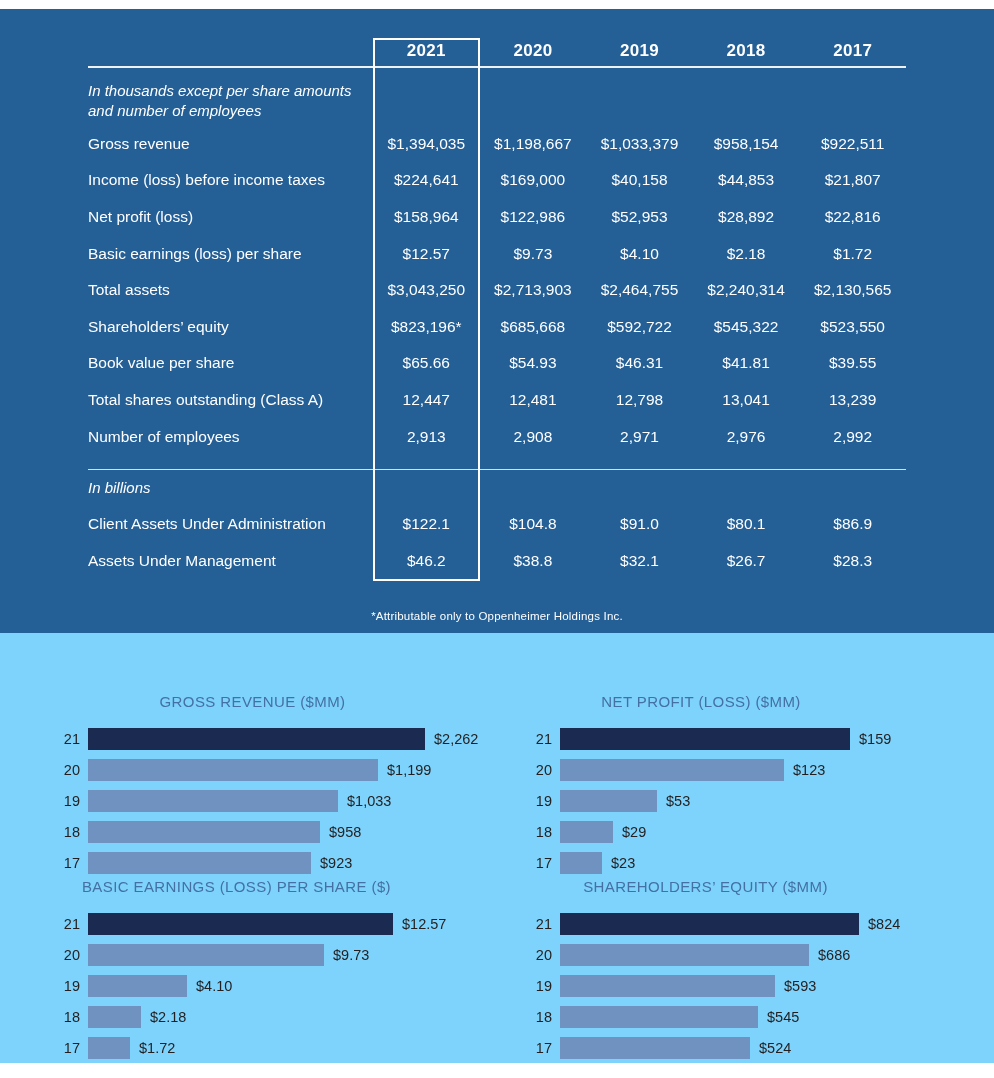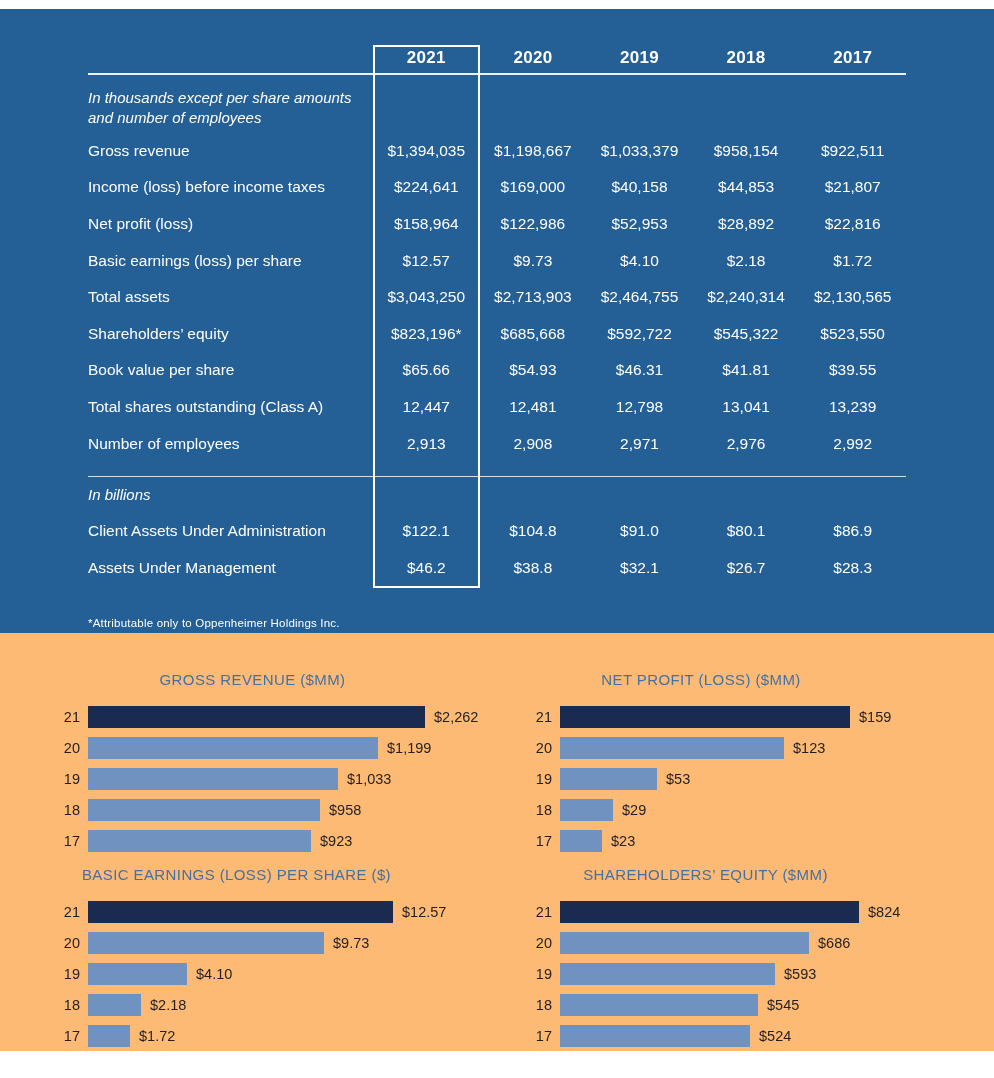--- a/index.html
+++ b/index.html
@@ -14,40 +14,40 @@
   html,body{margin:0;padding:0;}
   body{
     width:994px;height:1078px;background:#fff;
     font-family:"Liberation Sans",sans-serif;color:var(--ink);
     overflow:hidden;
   }
   .blue-panel{
     position:relative;margin-top:9px;height:624px;
     background:var(--panel-blue);color:#fff;
   }
-  .ttable{position:absolute;left:88px;top:15px;width:818px;}
+  .ttable{position:absolute;left:88px;top:8px;width:818px;}
   .trow{display:grid;grid-template-columns:285px repeat(5,106.6px);align-items:center;}
   .head-row{height:51px;align-items:end;border-bottom:2px solid var(--line);padding-bottom:5px;}
   .ycell{text-align:center;font-weight:bold;font-size:17px;letter-spacing:.3px;}
   .note1{padding:13px 0 4px;font-style:italic;font-size:15px;line-height:1.35;max-width:265px;}
   .data-row{height:36.6px;}
   .lbl{font-size:15.5px;}
   .val{text-align:center;font-size:15.5px;}
   .hline2{border:0;border-top:1px solid rgba(255,255,255,.8);margin:14px 0 0;width:818px;}
   .note2{padding:9px 0 2px;font-style:italic;font-size:15px;}
   .rows2{margin-top:8px;}
   .rows2 .data-row{height:37px;}
-  .footnote{margin-top:30px;font-size:11.5px;letter-spacing:.2px;}
+  .footnote{margin-top:30px;font-size:11.5px;letter-spacing:.2px;text-align:center;}
   .year-box{
     position:absolute;left:285px;top:21px;width:107px;height:543px;
     border:2px solid #fff;pointer-events:none;
   }
   .charts{
     display:grid;grid-template-columns:497px 497px;
-    padding-top:38px;row-gap:10px;background:#fdba74;
+    padding-top:60px;background:#7dd3fc;
   }
   .chart:nth-child(odd){padding-left:40px;}
   .chart:nth-child(even){padding-left:15px;}
   .chart-title{
     margin:0 0 13px;font-size:15px;font-weight:500;color:var(--title-blue);
     letter-spacing:.4px;text-align:center;white-space:nowrap;
   }
   .bar-row{display:flex;align-items:center;height:31px;}
   .yr{width:40px;text-align:right;margin-right:8px;font-size:14.5px;color:var(--ink);}
   .bar{height:22px;background:var(--bar-light);}

